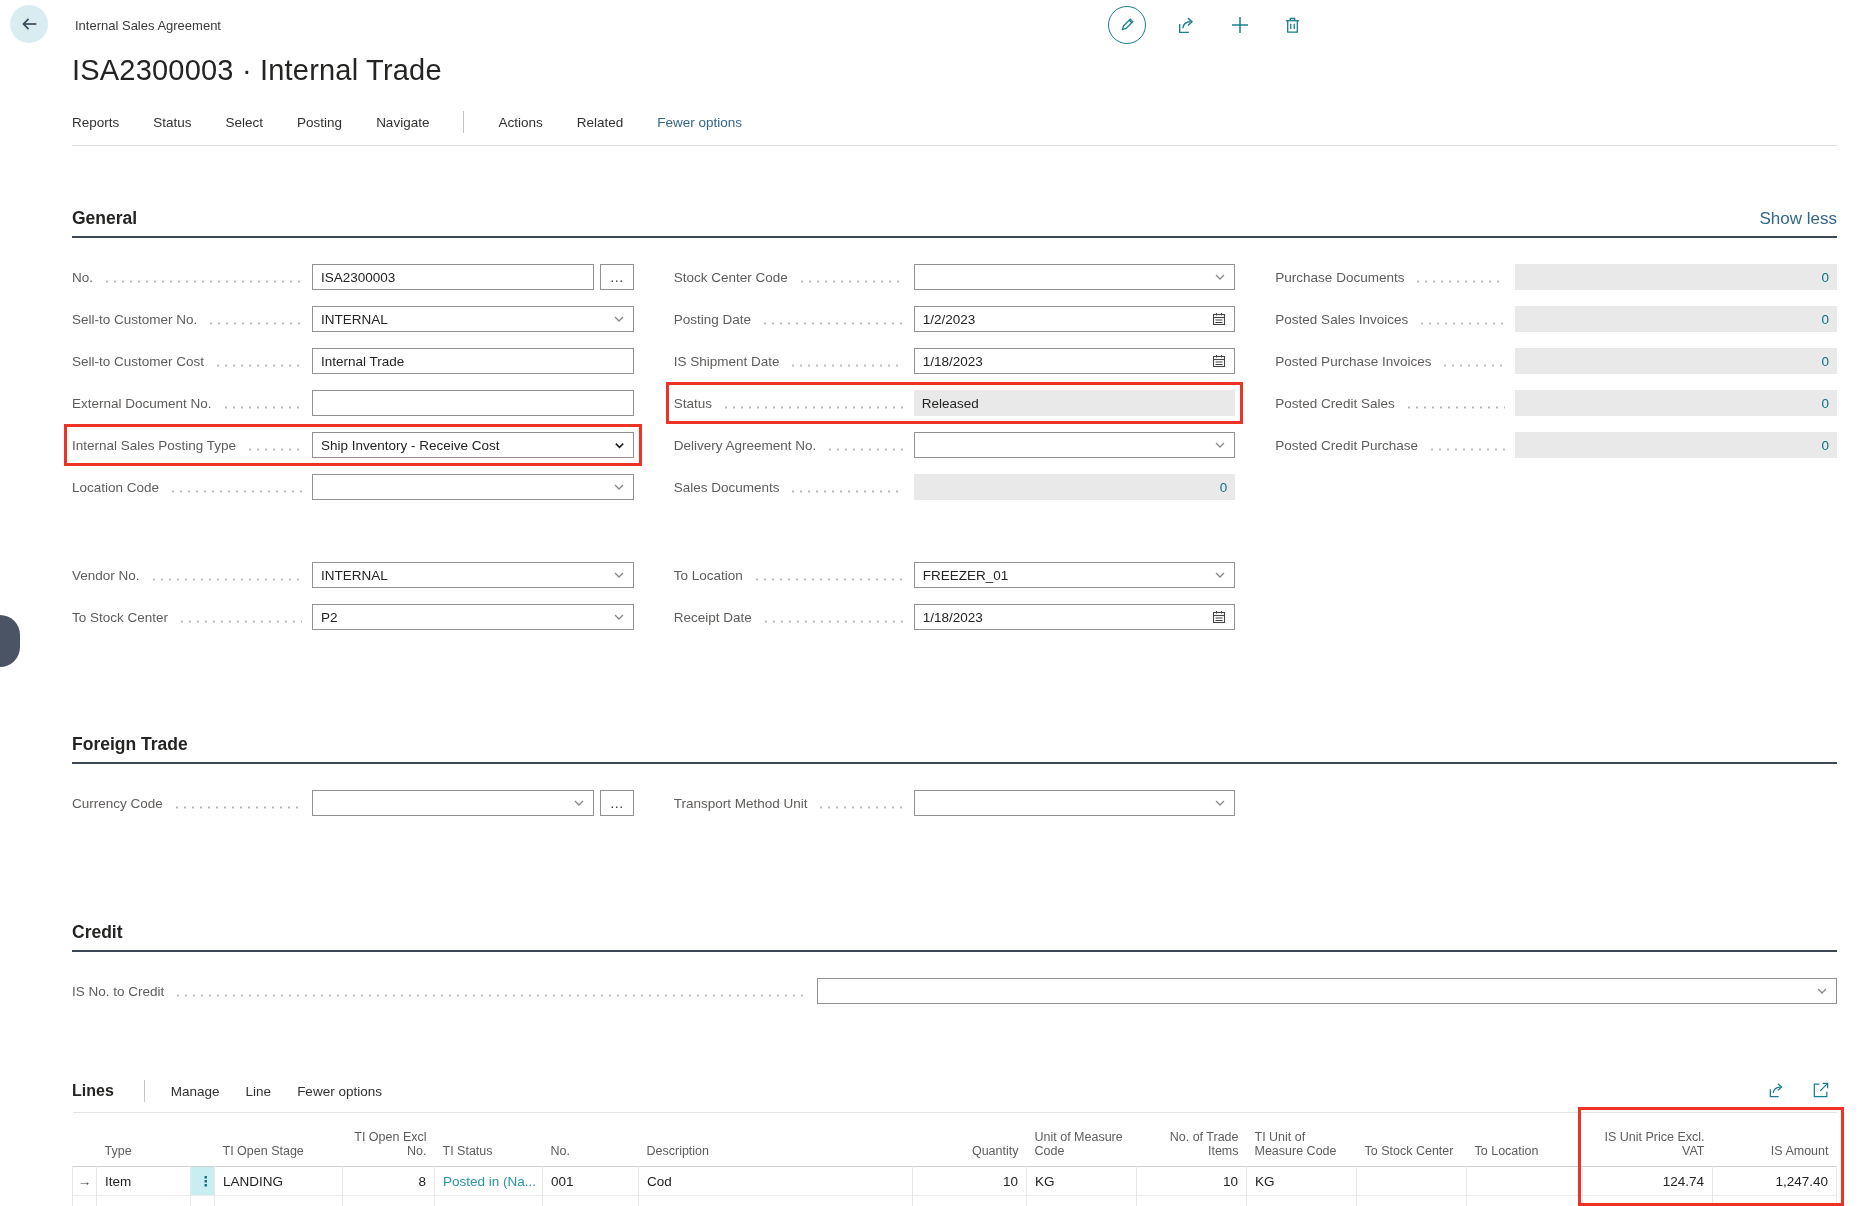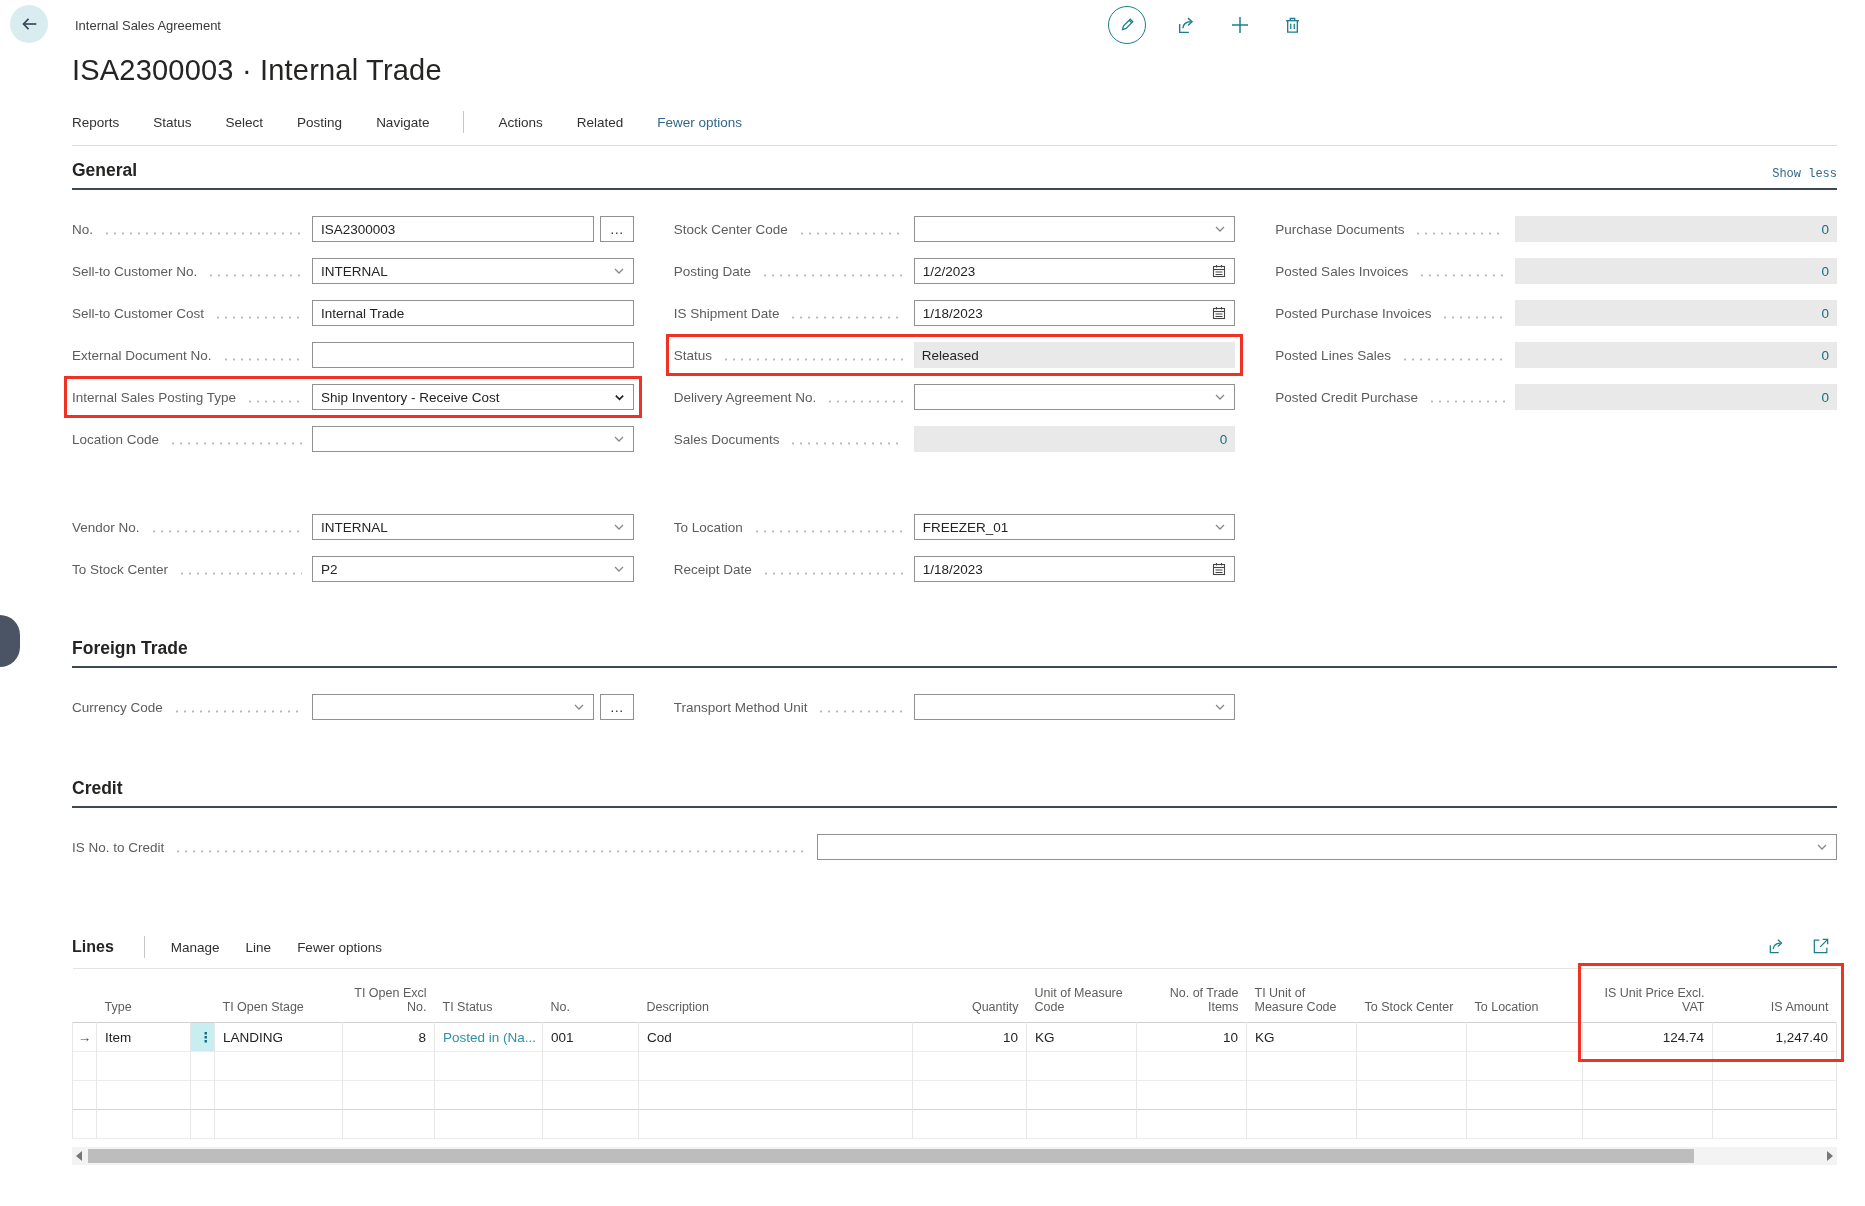--- a/index.html
+++ b/index.html
@@ -22,22 +22,22 @@
   .menubar { display:flex; align-items:center; gap:34px; margin:24px 0 0 72px; padding-bottom:12px;
              font-size:13.5px; color:#323130; width:1765px; border-bottom:1px solid #dcdcdc; }
   .menubar span { cursor:pointer; }
   .menubar .vdiv { width:1px; height:22px; background:#c8c6c4; cursor:default; }
   .blue { color:#33678a; }
 
   
   section { margin-left:72px; width:1765px; }
   .sec-head { display:flex; align-items:flex-end; justify-content:space-between;
               border-bottom:2px solid #3e4756; padding-bottom:7px; }
-  .sec-head h2 { font-size:17.5px; font-weight:700; color:#252423; }
-  .showless { font-size:12px; color:#33678a; cursor:pointer; text-decoration:none;font-family:Liberation Mono, monospace; }
+  .sec-head h2 { font-size:17.5px; font-weight:700; color:#252423;margin-top:48px; }
+  .showless { font-size:17px; color:#33678a; cursor:pointer; text-decoration:none; }
   .grid { display:flex; gap:40px; margin-top:26px; }
   .col { flex:1; min-width:0; }
 
   
   .frow { display:flex; align-items:center; margin-bottom:16px; height:26px; }
   .frow.hl { outline:3px solid #ee3324; outline-offset:5px; }
   .flabel { flex:0 0 240px; display:flex; align-items:baseline; font-size:13.5px; color:#5f5d5b; min-width:0; }
   .flabel > span:first-child { white-space:nowrap; }
   .leader { flex:1; height:3px; margin:0 10px 2px 10px; align-self:flex-end;
             background-image:radial-gradient(circle, #b9b7b5 1px, transparent 1.2px);
@@ -348,21 +348,21 @@
           <div class="flabel">
               <span>Posted Purchase Invoices</span>
               <span class="leader"></span>
             </div>
           <div class="fbox readonly num">
               <span class="fval">0</span>
             </div>
         </div>
         <div class="frow">
           <div class="flabel">
-              <span>Posted Lines Sales</span>
+              <span>Posted Credit Sales</span>
               <span class="leader"></span>
             </div>
           <div class="fbox readonly num">
               <span class="fval">0</span>
             </div>
         </div>
         <div class="frow">
           <div class="flabel">
               <span>Posted Credit Purchase</span>
               <span class="leader"></span>

